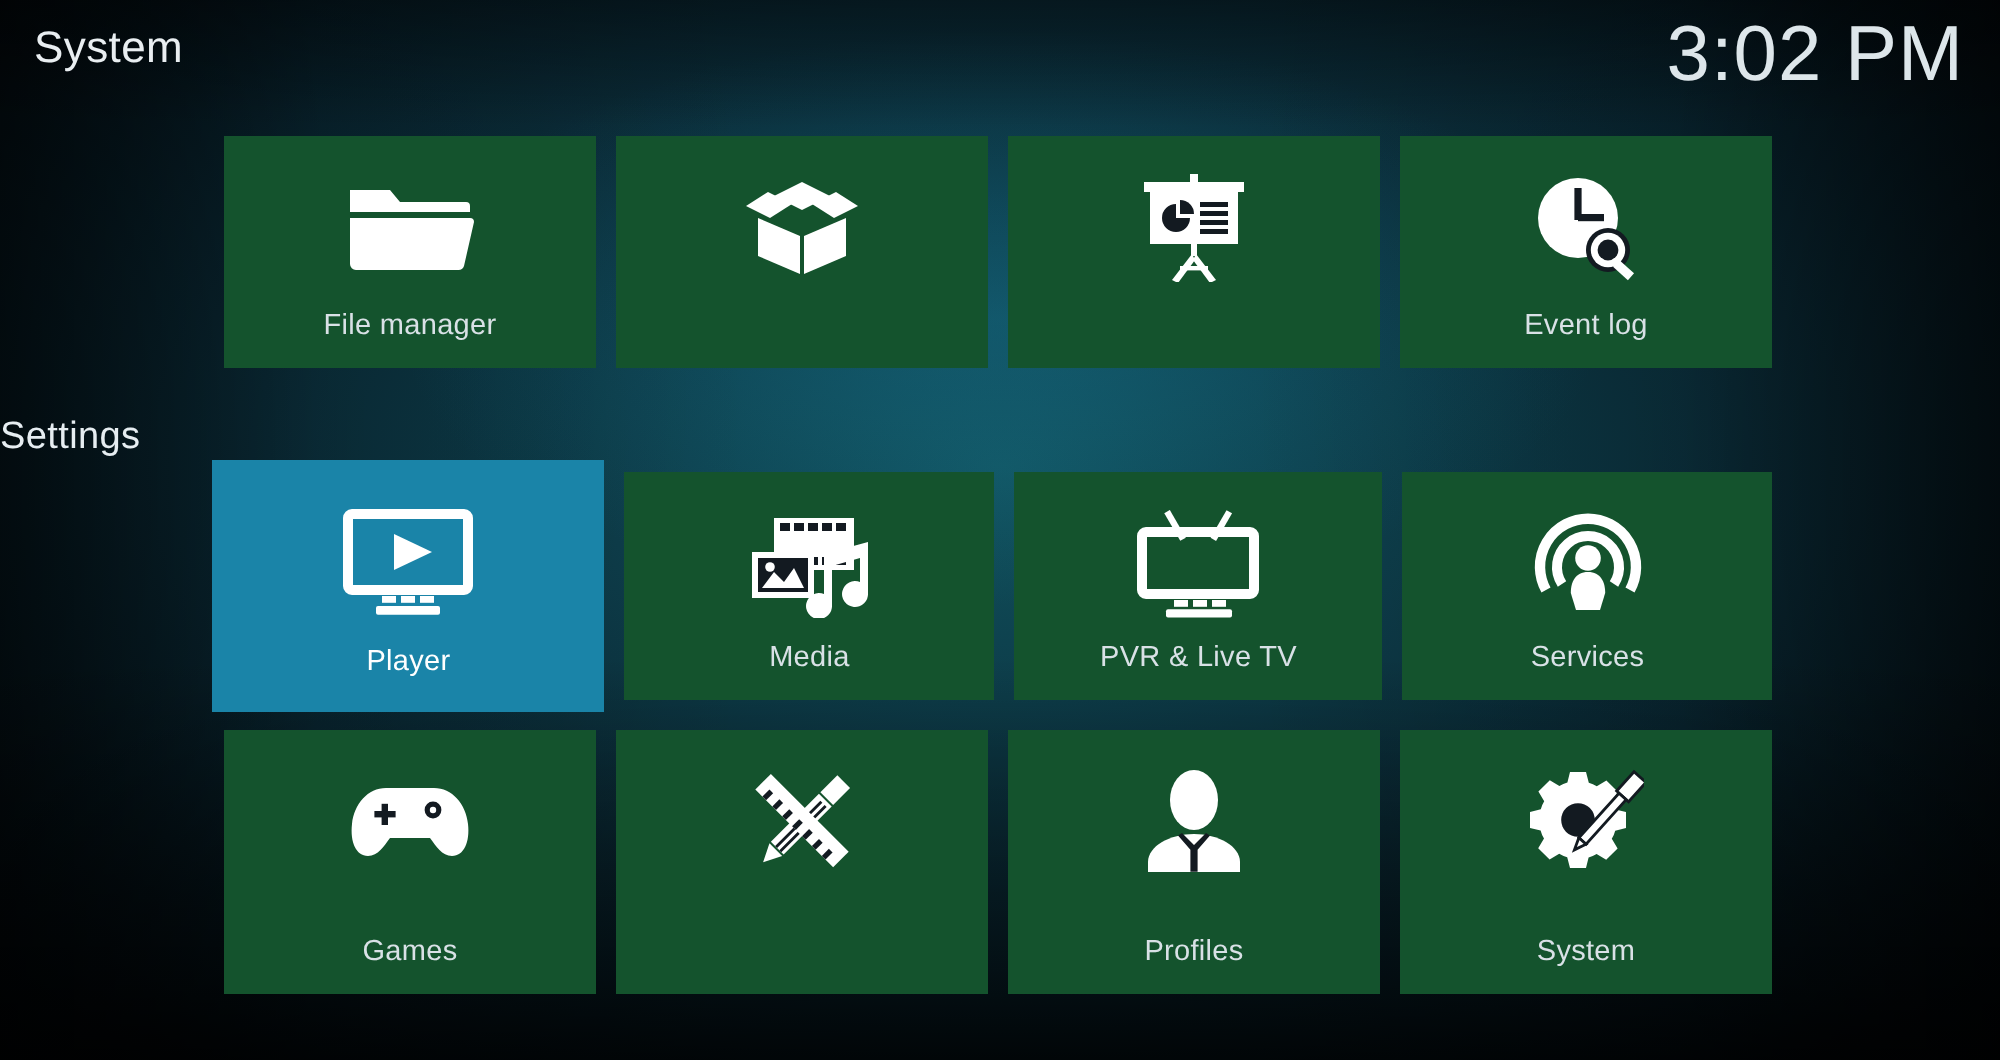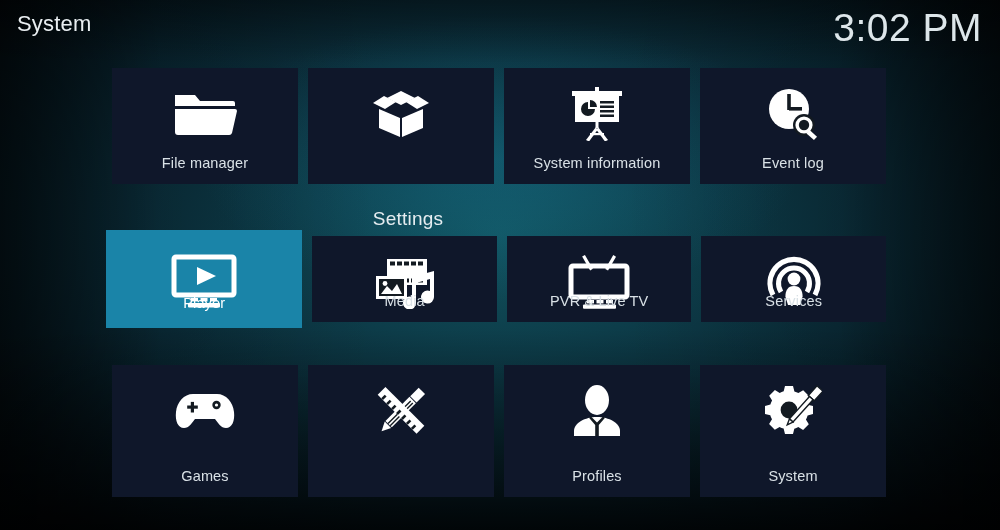--- a/index.html
+++ b/index.html
@@ -49,27 +49,27 @@
     font-size:39px; font-weight:300; color:#dde6ea;
     letter-spacing:0.5px;
   }
 
   
   .tile-row {
     position:absolute; left:112px; width:774px;
     display:flex; gap:10px; z-index:4;
   }
   #row-top    { top:68px;  height:116px; }
-  #row-middle { top:236px; height:86px; }
+  #row-middle { top:236px; height:114px; }
   #row-bottom { top:365px; height:132px; }
 
   .tile {
     position:relative;
     width:186px; height:100%;
-    background:#0f172a;
+    background:#14532d;
     display:flex; flex-direction:column;
     align-items:center; justify-content:flex-start;
     overflow:hidden;
   }
   .tile .tile-icon {
     margin-top:17px;
     width:72px; height:58px;
     display:flex; align-items:center; justify-content:center;
   }
   .tile .tile-icon svg { display:block; }
@@ -88,21 +88,21 @@
     box-shadow:0 0 0 0 rgba(0,0,0,0);
   }
   .tile.focused .tile-label { color:#ffffff; bottom:17px; }
   .tile.focused .tile-icon  { margin-top:22px; }
   
   .tile.focused + .tile { margin-left:6px; }
 
   
   #settings-heading {
     position:absolute; left:0; top:208px; width:816px;
-    text-align:center; z-index:5;
+    z-index:5;
     font-size:19px; color:#e6edf1; font-weight:400;
     letter-spacing:0.2px;
   }
 </style>
 </head>
 <body>
 
 <div id="screen">
 
   <div id="bg-base"></div>
@@ -149,21 +149,20 @@
           <rect x="32" y="14" width="14" height="2.5" fill="#131a21"></rect>
           <rect x="32" y="18.5" width="14" height="2.5" fill="#131a21"></rect>
           <rect x="32" y="23" width="14" height="2.5" fill="#131a21"></rect>
           <rect x="32" y="27.5" width="14" height="2.5" fill="#131a21"></rect>
           <rect x="27.5" y="35" width="3" height="6" fill="#ffffff"></rect>
           <path fill="#ffffff" d="M28 40 L18 53 l3 1.5 L29.5 43 z"></path>
           <path fill="#ffffff" d="M30 40 L40 53 l-3 1.5 L28.5 43 z"></path>
           <rect x="22" y="46" width="14" height="2.2" fill="#ffffff"></rect>
         </svg>
       </div>
-      <div class="tile-label">System information</div>
     </div>
 
     <div class="tile">
       <div class="tile-icon">
         <svg width="56" height="54" viewBox="0 0 56 54">
           <circle cx="24" cy="22" r="20" fill="#ffffff"></circle>
           <rect x="22.2" y="7" width="3.6" height="16" fill="#131a21"></rect>
           <rect x="24" y="20" width="13" height="3.6" fill="#131a21"></rect>
           <circle cx="39" cy="38" r="11" fill="#131a21"></circle>
           <circle cx="39" cy="38" r="8.6" fill="#ffffff"></circle>

